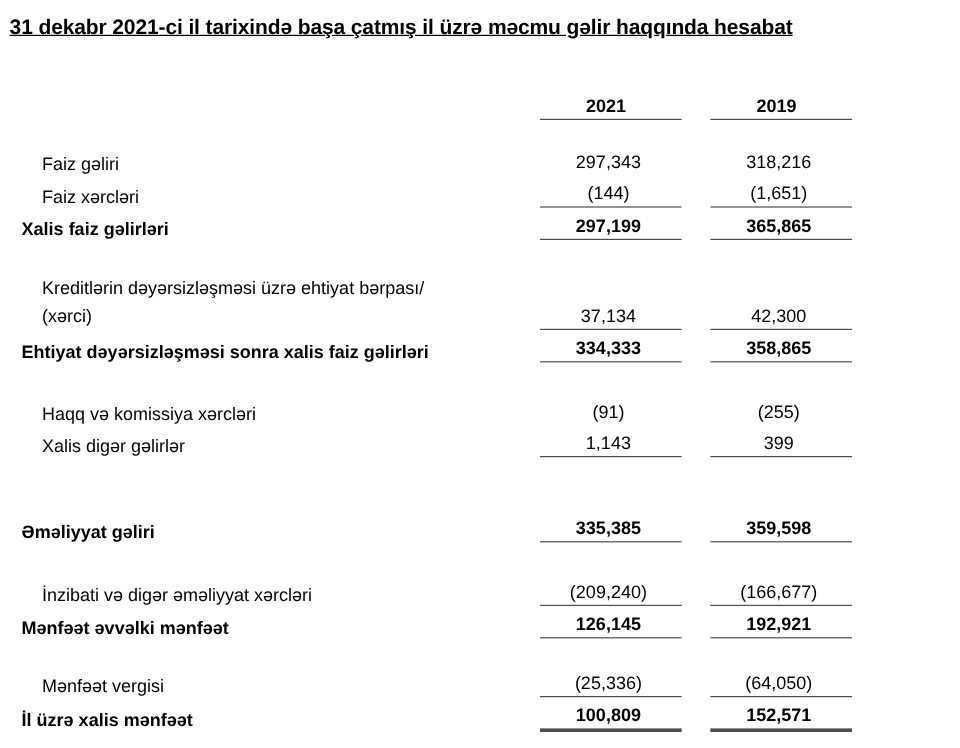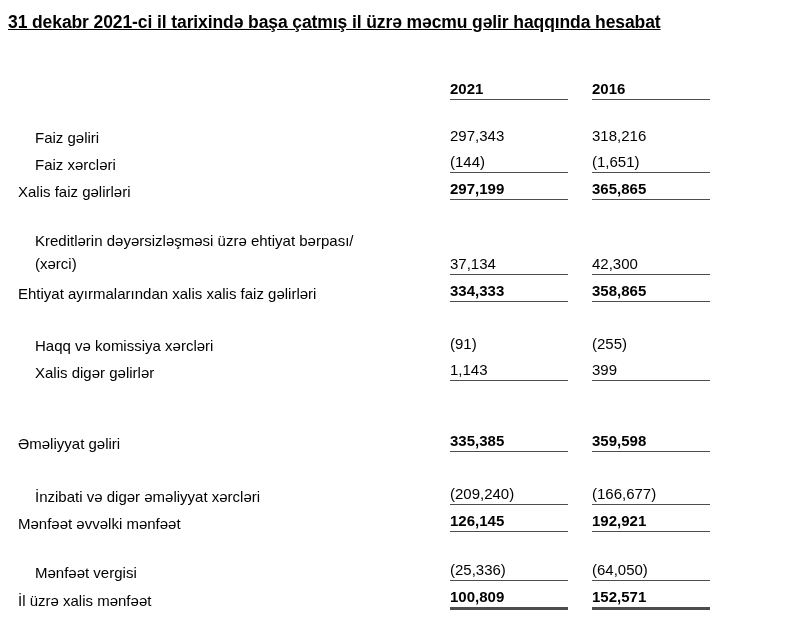--- a/index.html
+++ b/index.html
@@ -25,31 +25,31 @@
     margin-top: 36px;
   }
   col.c-label { width: 442px; }
   col.c-num   { width: 118px; }
   col.c-gap   { width: 24px; }
   col.c-fill  { width: 90px; }
 
   td { padding: 0; font-size: 15px; vertical-align: bottom; }
 
   td.label { padding-left: 27px; white-space: nowrap; }
-  td.num   { text-align: left; padding-right: 4px; padding-bottom: 2px; white-space: nowrap; }
+  td.num   { text-align: center; padding-right: 4px; padding-bottom: 2px; white-space: nowrap; }
   td.gap, td.rfill { border: none; }
 
   tr.header td { height: 28px; font-weight: bold; }
   tr.header td.num { border-bottom: 1px solid #4d4d4d; padding-right: 8px; }
 
   tr.data td { height: 24px; }
   tr.data.two td { height: 46px; }
   tr.data.two td.label { line-height: 23px; }
 
-  tr.total td.label { padding-left: 10px; font-weight: normal; }
+  tr.total td.label { padding-left: 10px; font-weight: bold; }
   tr.total td.num   { font-weight: bold; }
 
   tr.u td.num     { border-bottom: 1px solid #4d4d4d; }
   tr.final td.num { border-bottom: 3px solid #4d4d4d; }
 
   tr.spacer td    { height: 26px; }
   tr.spacer-sm td { height: 20px; }
   tr.spacer-xs td { height: 22px; }
 </style>
 </head>
@@ -66,21 +66,21 @@
         <col class="c-gap">
         <col class="c-num">
         <col class="c-fill">
     </colgroup>
 
     <tbody>
         <tr class="header">
       <td class="label"></td>
       <td class="num">2021</td>
       <td class="gap"></td>
-      <td class="num">2016</td>
+      <td class="num">2019</td>
       <td class="rfill"></td>
     </tr>
 
     <tr class="spacer-sm">
           <td colspan="5"></td>
         </tr>
 
     <tr class="data">
       <td class="label">Faiz gəliri</td>
       <td class="num">297,343</td>
@@ -114,21 +114,21 @@
         <div>Kreditlərin dəyərsizləşməsi üzrə ehtiyat bərpası/</div>
         <div>(xərci)</div>
       </td>
       <td class="num">37,134</td>
       <td class="gap"></td>
       <td class="num">42,300</td>
       <td class="rfill"></td>
     </tr>
 
     <tr class="data u total">
-      <td class="label">Ehtiyat ayırmalarından xalis xalis faiz gəlirləri</td>
+      <td class="label">Ehtiyat dəyərsizləşməsi sonra xalis faiz gəlirləri</td>
       <td class="num">334,333</td>
       <td class="gap"></td>
       <td class="num">358,865</td>
       <td class="rfill"></td>
     </tr>
 
     <tr class="spacer">
           <td colspan="5"></td>
         </tr>
 

